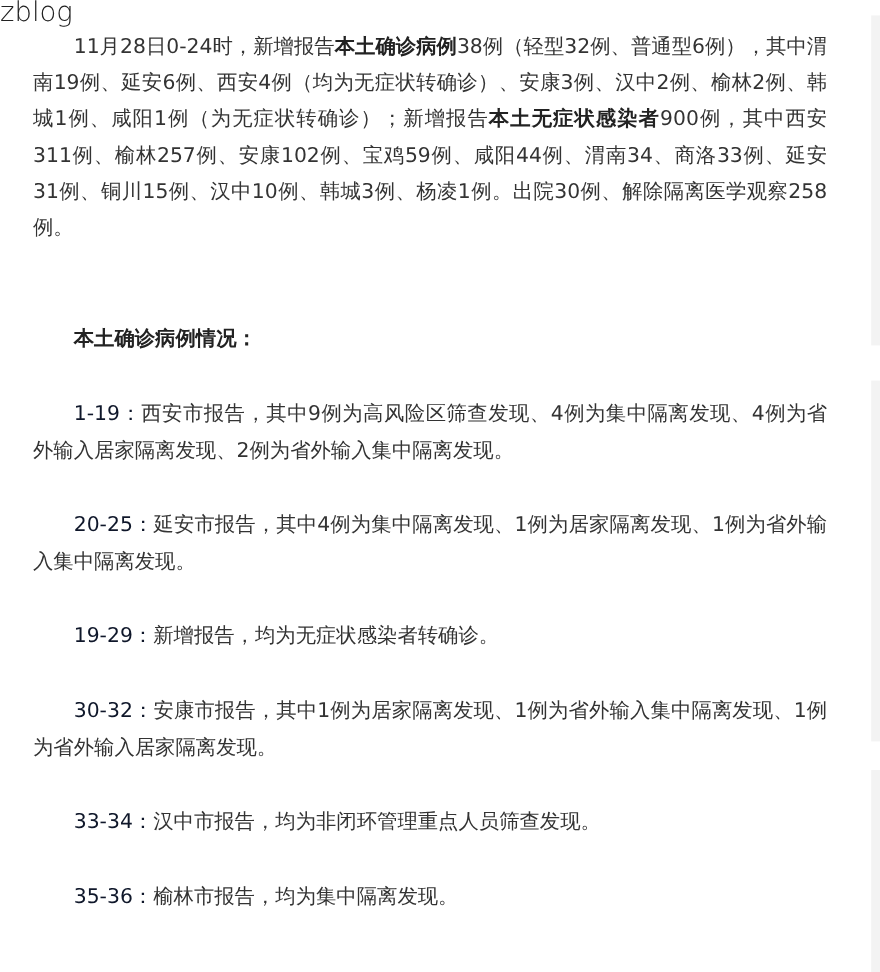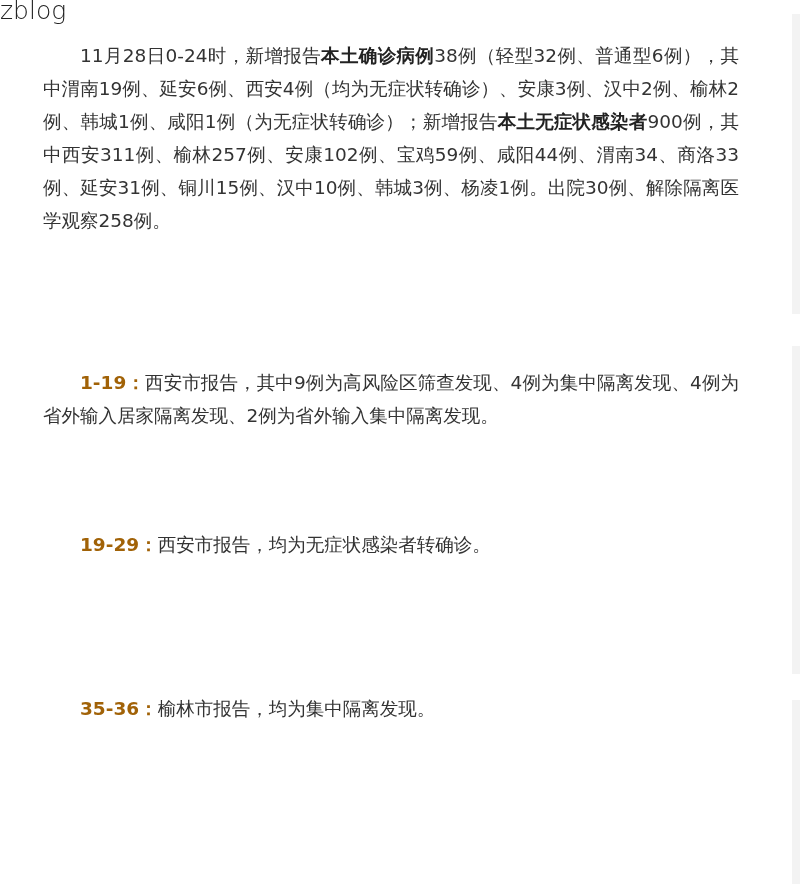--- a/index.html
+++ b/index.html
@@ -35,68 +35,72 @@
     }
     .article {
       position: absolute;
       left: 30px;
       top: 26px;
       width: 722px;
       font-size: 18.5px;
       line-height: 33px;
     }
     .para {
-      margin: 13px;
+      margin: 0;
       text-indent: 37px;
       text-align: justify;
     }
     .para b, .bold {
       font-weight: bold;
       color: #222222;
     }
     .gap-1 { height: 33px; }
     .gap-2 { height: 35px; }
     .case-label {
-      font-weight: bold;
-      color: #a16207;
+      font-weight: normal;
+      color: #0f172a;
     }
   </style>
 </head>
 <body>
 
 <div class="watermark">zblog</div>
 
 <div class="right-strip" style="top:14px;height:300px;"></div>
 <div class="right-strip" style="top:346px;height:328px;"></div>
 <div class="right-strip" style="top:700px;height:184px;"></div>
 
 <div class="article">
 
   <p class="para"><span>11月28日0-24时，新增报告</span><b>本土确诊病例</b><span>38例（轻型32例、普通型6例），其中渭南19例、延安6例、西安4例（均为无症状转确诊）、安康3例、汉中2例、榆林2例、韩城1例、咸阳1例（为无症状转确诊）；新增报告</span><b>本土无症状感染者</b><span>900例，其中西安311例、榆林257例、安康102例、宝鸡59例、咸阳44例、渭南34、商洛33例、延安31例、铜川15例、汉中10例、韩城3例、杨凌1例。出院30例、解除隔离医学观察258例。</span></p>
 
   <div class="gap-1"></div>
 
 
   <div class="gap-2"></div>
 
+  <p class="para"><span class="bold">本土确诊病例情况：</span></p>
 
   <div class="gap-2"></div>
 
   <p class="para"><span class="case-label">1-19：</span><span>西安市报告，其中9例为高风险区筛查发现、4例为集中隔离发现、4例为省外输入居家隔离发现、2例为省外输入集中隔离发现。</span></p>
 
   <div class="gap-2"></div>
 
+  <p class="para"><span class="case-label">20-25：</span><span>延安市报告，其中4例为集中隔离发现、1例为居家隔离发现、1例为省外输入集中隔离发现。</span></p>
 
   <div class="gap-2"></div>
 
-  <p class="para"><span class="case-label">19-29：</span><span>西安市报告，均为无症状感染者转确诊。</span></p>
+  <p class="para"><span class="case-label">19-29：</span><span>新增报告，均为无症状感染者转确诊。</span></p>
 
   <div class="gap-2"></div>
 
+  <p class="para"><span class="case-label">30-32：</span><span>安康市报告，其中1例为居家隔离发现、1例为省外输入集中隔离发现、1例为省外输入居家隔离发现。</span></p>
 
   <div class="gap-2"></div>
 
+  <p class="para"><span class="case-label">33-34：</span><span>汉中市报告，均为非闭环管理重点人员筛查发现。</span></p>
 
   <div class="gap-2"></div>
 
   <p class="para"><span class="case-label">35-36：</span><span>榆林市报告，均为集中隔离发现。</span></p>
 
 </div>
 
 </body></html>

